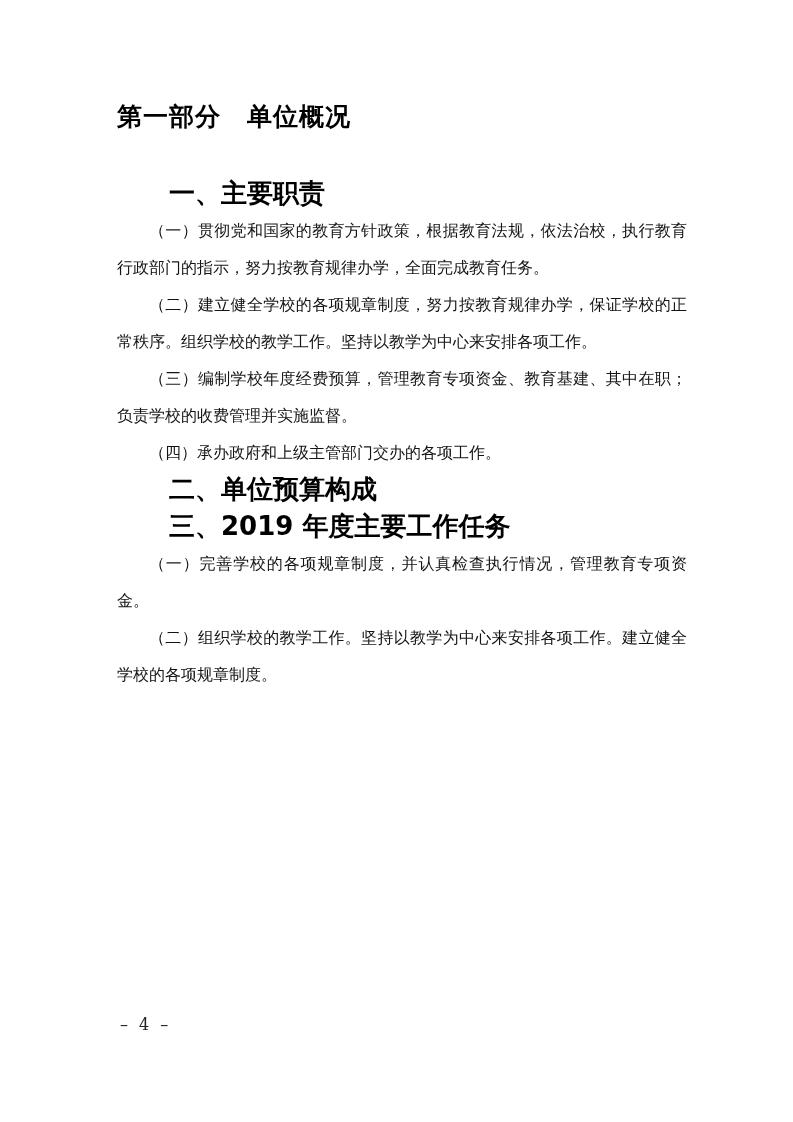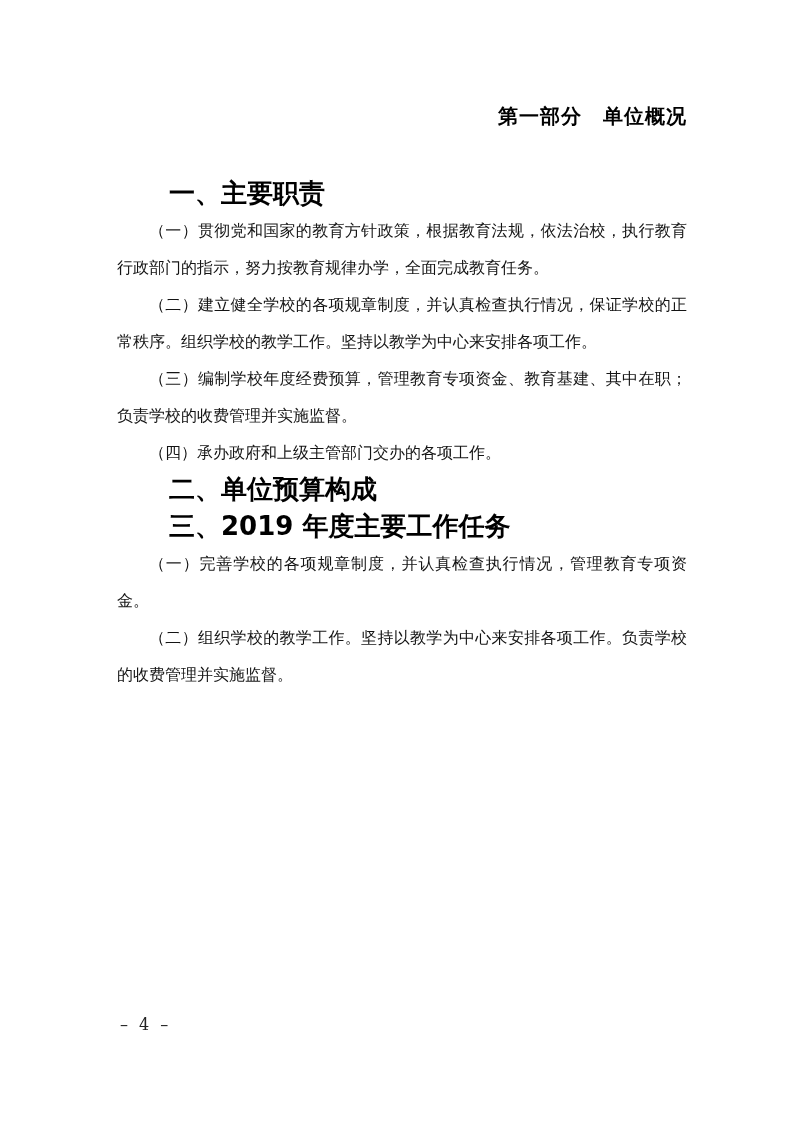--- a/index.html
+++ b/index.html
@@ -14,23 +14,23 @@
     font-family: "DejaVu Serif", "Liberation Serif", serif;
     overflow: hidden;
   }
   .content {
     padding: 0 106px 0 117px;
   }
   .doc-title {
     padding-top: 100px;
     font-family: "DejaVu Sans", "Liberation Sans", sans-serif;
     font-weight: bold;
-    font-size: 20px;
+    font-size: 25px;
     line-height: 33px;
-    text-align: right;
+    text-align: left;
     color: #000000;
     letter-spacing: 1px;
   }
   .section-heading {
     font-family: "DejaVu Sans", "Liberation Sans", sans-serif;
     font-weight: bold;
     font-size: 26px;
     line-height: 37px;
     text-indent: 2em;
     color: #000000;
@@ -59,26 +59,26 @@
 </head>
 <body>
 
 <div class="page">
   <div class="content">
 
     <h1 class="doc-title">第一部分　单位概况</h1>
 
     <h2 class="section-heading first">一、主要职责</h2>
     <p class="para">（一）贯彻党和国家的教育方针政策，根据教育法规，依法治校，执行教育行政部门的指示，努力按教育规律办学，全面完成教育任务。</p>
-    <p class="para">（二）建立健全学校的各项规章制度，并认真检查执行情况，保证学校的正常秩序。组织学校的教学工作。坚持以教学为中心来安排各项工作。</p>
+    <p class="para">（二）建立健全学校的各项规章制度，努力按教育规律办学，保证学校的正常秩序。组织学校的教学工作。坚持以教学为中心来安排各项工作。</p>
     <p class="para">（三）编制学校年度经费预算，管理教育专项资金、教育基建、其中在职；负责学校的收费管理并实施监督。</p>
     <p class="para">（四）承办政府和上级主管部门交办的各项工作。</p>
 
     <h2 class="section-heading">二、单位预算构成</h2>
 
     <h2 class="section-heading">三、2019 年度主要工作任务</h2>
     <p class="para">（一）完善学校的各项规章制度，并认真检查执行情况，管理教育专项资金。</p>
-    <p class="para">（二）组织学校的教学工作。坚持以教学为中心来安排各项工作。负责学校的收费管理并实施监督。</p>
+    <p class="para">（二）组织学校的教学工作。坚持以教学为中心来安排各项工作。建立健全学校的各项规章制度。</p>
 
   </div>
 
   <div class="footer">– 4 –</div>
 </div>
 
 </body></html>

